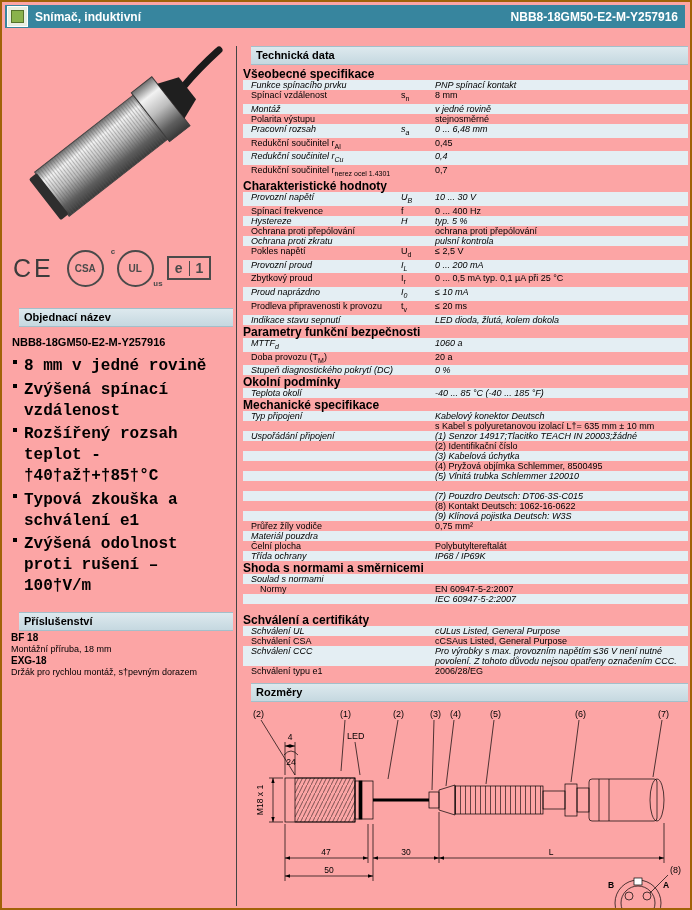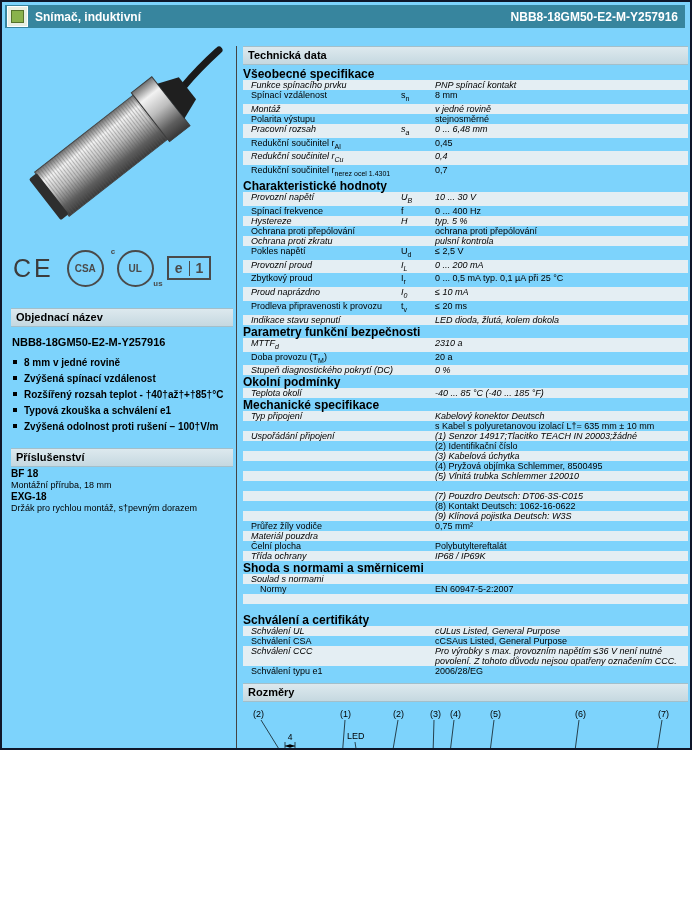--- a/index.html
+++ b/index.html
@@ -1,42 +1,42 @@
 <!DOCTYPE html>
 <html><head>
 <meta charset="utf-8">
 <title>Datasheet</title>
 <style>
   html,body{margin:0;padding:0;}
   body{font-family:"Liberation Sans",sans-serif;background:#fff;color:#000;}
-  .page{position:relative;width:692px;height:750px;background:#7dd3fc;border:2px solid #0f172a;box-sizing:border-box;overflow:hidden;}
+  .page{position:relative;width:692px;height:910px;background:#fca5a5;border:2px solid #a16207;box-sizing:border-box;overflow:hidden;}
 
   .topbar{position:absolute;left:3px;top:3px;width:680px;height:23px;background:#37859e;display:flex;align-items:center;}
   .app-icon{width:19px;height:19px;background:#e9efe2;border:1px solid #fff;margin-left:2px;display:flex;align-items:center;justify-content:center;flex:none;}
   .app-icon-inner{width:11px;height:11px;background:#8ab24c;border:1px solid #55722c;}
   .topbar-title{color:#fff;font-size:12px;font-weight:bold;margin-left:7px;}
   .topbar-pn{color:#fff;font-size:12px;font-weight:bold;margin-left:auto;margin-right:7px;}
 
   .divider{position:absolute;left:234px;top:44px;height:860px;width:1px;background:#444;}
 
   .left{position:absolute;left:9px;top:36px;width:222px;}
   .photo{position:relative;width:215px;height:200px;}
   .certs{display:flex;align-items:center;gap:13px;height:44px;margin:8px 0 18px 2px;}
   .ce{font-size:25px;color:#3c3c3c;letter-spacing:3px;}
   .logo-circle{position:relative;width:33px;height:33px;border:2px solid #4a4a4a;border-radius:50%;display:flex;align-items:center;justify-content:center;color:#4a4a4a;font-weight:bold;font-size:10px;flex:none;}
   .ul-c{position:absolute;left:-8px;top:-5px;font-size:8px;font-weight:bold;color:#4a4a4a;}
   .ul-us{position:absolute;right:-11px;bottom:-3px;font-size:8px;font-weight:bold;color:#4a4a4a;font-family:Liberation Mono, monospace;}
   .e1-box{border:2px solid #4a4a4a;color:#4a4a4a;font-size:14px;font-weight:bold;padding:2px 6px;display:flex;gap:6px;align-items:center;}
   .e1-box .sep{width:1px;height:15px;background:#4a4a4a;}
 
-  .secbar{background:linear-gradient(#dde9ee,#c5d8e0);border-top:1px solid #a3bfca;border-bottom:1px solid #a3bfca;font-size:11px;font-weight:bold;padding:2px 5px;line-height:13px;}
+  .secbar{background:linear-gradient(#dde9ee,#c5d8e0);border-top:1px solid #a3bfca;border-bottom:1px solid #a3bfca;font-size:11px;font-weight:bold;padding:2px 5px;line-height:13px;margin-left:8px;}
 
   .order-code{font-size:11px;font-weight:bold;margin:9px 0 8px 1px;}
   .features{margin-left:1px;margin-bottom:15px;}
-  .feature{display:flex;font-size:10px;font-weight:bold;line-height:1.3;margin-bottom:3px;}
+  .feature{display:flex;font-size:16px;font-weight:bold;line-height:1.3;margin-bottom:3px;font-family:Liberation Mono, monospace;}
   .feature .sq{flex:none;width:4px;height:4px;background:#000;margin:4px 7px 0 1px;}
   .acc-name{font-size:10px;font-weight:bold;margin-top:1px;}
   .acc-desc{font-size:9px;margin-top:1px;}
 
   .right{position:absolute;left:241px;top:44px;width:445px;}
   .tech-table{margin-top:4px;}
   .tsec{font-size:12px;font-weight:bold;line-height:11px;margin-top:2px;}
   .tsec.gap{margin-top:11px;}
   .trow{display:grid;grid-template-columns:150px 34px 1fr;font-size:9px;line-height:10px;padding:0 0 0 8px;min-height:10px;}
   .trow.stripe{background:#e4eef3;font-style:italic;}
@@ -238,21 +238,21 @@
         </div>
         <div class="trow stripe">
           <div class="tl">Indikace stavu sepnutí</div>
           <div class="ts"></div>
           <div class="tv">LED dioda, žlutá, kolem dokola</div>
         </div>
         <div class="tsec">Parametry funkční bezpečnosti</div>
         <div class="trow stripe">
           <div class="tl">MTTF<sub>d</sub></div>
           <div class="ts"></div>
-          <div class="tv">2310 a</div>
+          <div class="tv">1060 a</div>
         </div>
         <div class="trow">
           <div class="tl">Doba provozu (T<sub>M</sub>)</div>
           <div class="ts"></div>
           <div class="tv">20 a</div>
         </div>
         <div class="trow stripe">
           <div class="tl">Stupeň diagnostického pokrytí (DC)</div>
           <div class="ts"></div>
           <div class="tv">0 %</div>
@@ -344,20 +344,21 @@
           <div class="tv"></div>
         </div>
         <div class="trow">
           <div class="tl ind">Normy</div>
           <div class="ts"></div>
           <div class="tv">EN 60947-5-2:2007</div>
         </div>
         <div class="trow stripe">
           <div class="tl ind"></div>
           <div class="ts"></div>
+          <div class="tv">IEC 60947-5-2:2007</div>
         </div>
         <div class="tsec gap">Schválení a certifikáty</div>
         <div class="trow stripe">
           <div class="tl">Schválení UL</div>
           <div class="ts"></div>
           <div class="tv">cULus Listed, General Purpose</div>
         </div>
         <div class="trow">
           <div class="tl">Schválení CSA</div>
           <div class="ts"></div>

